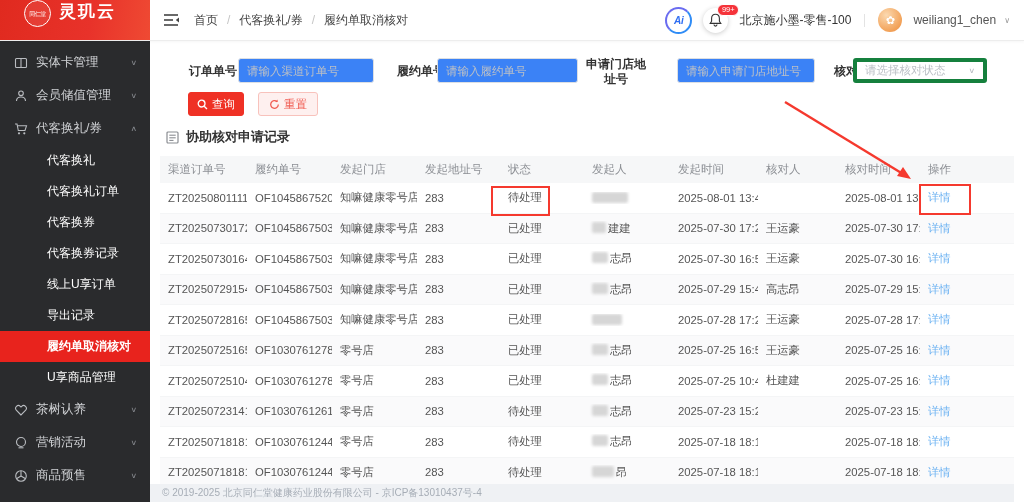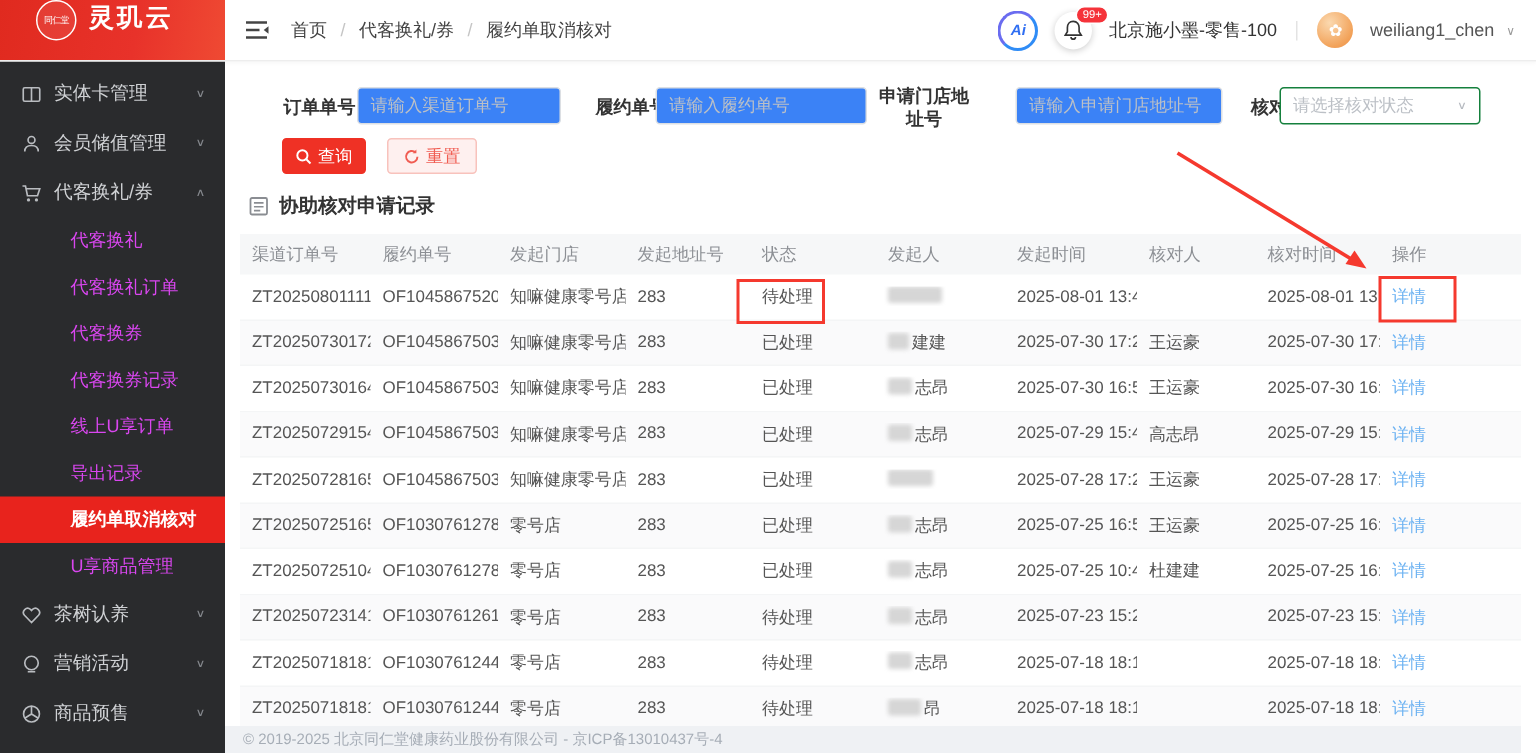--- a/index.html
+++ b/index.html
@@ -43,30 +43,30 @@
   .u-chev{color:#999;font-size:8px;margin-left:-3px}
   
   .sidebar{position:absolute;left:0;top:40px;bottom:0;width:150px;background:#2a2b2d;
     padding-top:6px;box-sizing:border-box;z-index:5}
   .side-group{height:33px;display:flex;align-items:center;gap:8px;padding:0 13px;
     color:#cfd1d4;font-size:12.5px;cursor:pointer}
   .side-icon{width:15px;height:15px;display:flex;align-items:center;justify-content:center;color:#b9bcc0}
   .side-icon svg{display:block}
   .side-chev{margin-left:auto;color:#85888d;font-size:9px;transform:scaleY(.8)}
   .side-sub{height:31px;display:flex;align-items:center;padding-left:47px;
-    color:#d946ef;font-size:12px;cursor:pointer}
+    color:#ffffff;font-size:12px;cursor:pointer}
   .side-sub.active{background:#e8231d;color:#fff;font-weight:bold}
   
   .main{position:absolute;left:150px;top:40px;right:0;bottom:0;background:#fff}
   .f-label{position:absolute;font-size:12px;font-weight:bold;color:#333;line-height:15px}
   .f-input{position:absolute;height:25px;box-sizing:border-box;border:1px solid #dcdfe3;
     border-radius:3px;font-size:11.5px;color:#333;padding:0 8px;outline:none;background:#3b82f6;
     font-family:"Liberation Sans","DejaVu Sans",sans-serif}
   .f-input::placeholder{color:#bcc0c6}
-  .f-select{position:absolute;height:25px;box-sizing:border-box;border:1px solid #15803d;
+  .f-select{position:absolute;height:25px;box-sizing:border-box;border:4px solid #15803d;
     border-radius:3px;background:#fff;display:flex;align-items:center;justify-content:space-between;
     padding:0 8px;font-size:11.5px;color:#bcc0c6;cursor:pointer}
   .f-select .sel-chev{color:#b6bac0;font-size:9px;transform:scaleY(.8)}
   .btn{position:absolute;height:24px;border-radius:3px;display:flex;align-items:center;
     justify-content:center;gap:4px;font-size:11.5px;cursor:pointer;box-sizing:border-box}
   .btn-search{background:#ef3125;color:#fff;border:1px solid #ef3125}
   .btn-reset{background:#fef0ef;color:#f05c52;border:1px solid #f8c2bc}
   .sec-head{position:absolute;left:16px;top:88px;display:flex;align-items:center;gap:7px;
     font-size:13px;font-weight:bold;color:#333}
   .sec-icon{color:#8a8d92;display:flex}

